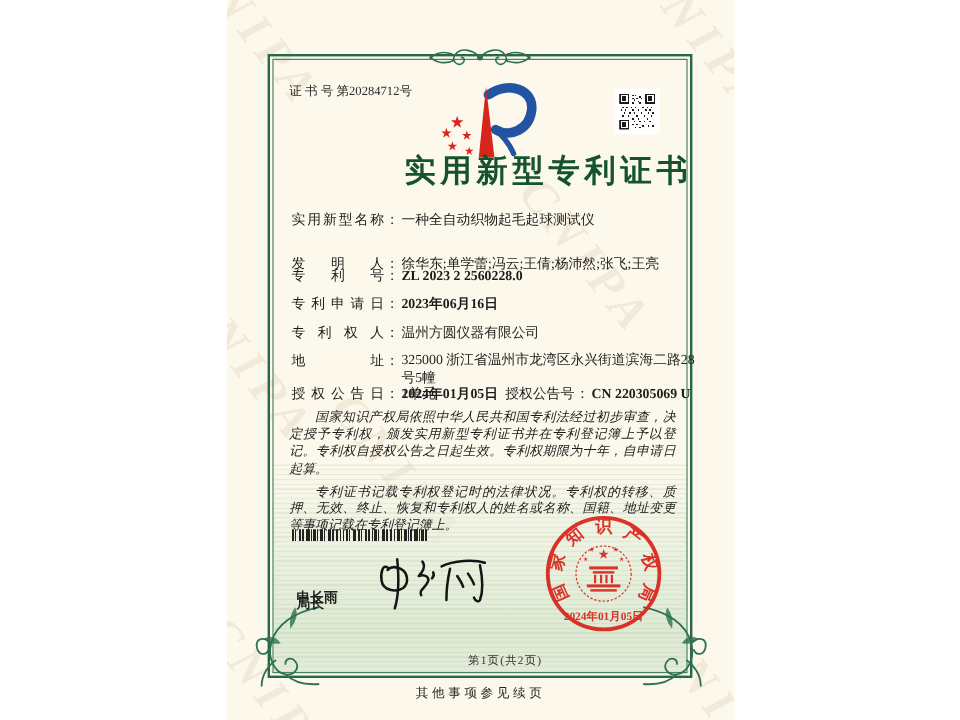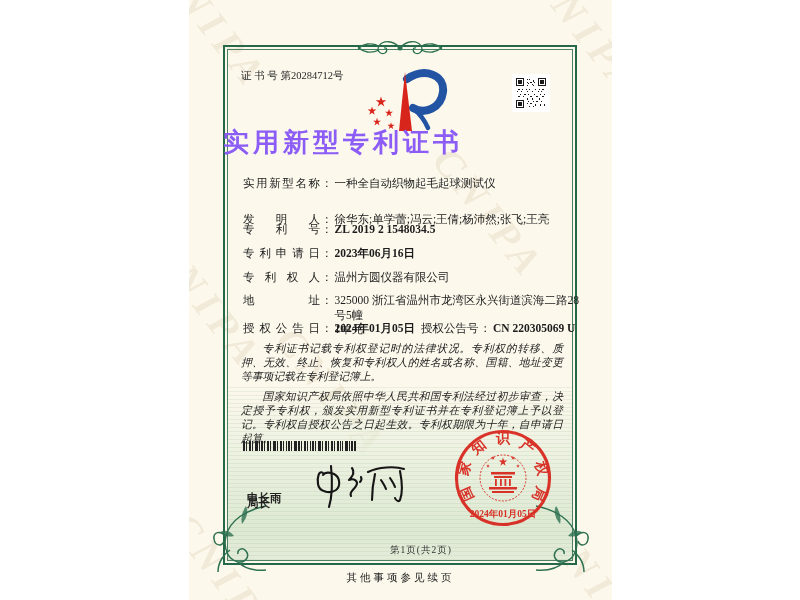--- a/index.html
+++ b/index.html
@@ -10,21 +10,21 @@
   .page{position:absolute;left:189px;top:0;width:423px;height:600px;background:#fcf8ec;overflow:hidden;}
   .wm{position:absolute;font-family:"Liberation Serif","DejaVu Serif",serif;font-style:italic;font-weight:bold;
       font-size:40px;letter-spacing:7px;color:#e9dfc9;opacity:.55;transform:rotate(52deg);white-space:nowrap;}
   
   .frame{position:absolute;left:223px;top:45px;width:354px;height:520px;border:2px solid #26684a;box-sizing:border-box;}
   .frame-inner{position:absolute;inset:2px;border:1px solid #4c8166;
      background:linear-gradient(180deg,rgba(253,249,236,0) 0%,rgba(253,249,236,0) 66%,rgba(233,240,222,.85) 80%,#dde9d3 94%,#e4ecd9 100%);}
   .frame-inner::after{content:"";position:absolute;left:0;right:0;top:66%;bottom:0;
      background:repeating-linear-gradient(180deg,rgba(140,170,125,.14) 0 1px,rgba(0,0,0,0) 1px 4px);}
   .cert-no{left:241px;top:69px;font-size:10.5px;color:#2a2a2a;}
-  .title{left:223px;top:125px;width:354px;text-align:left;font-size:26px;font-weight:bold;letter-spacing:4px;color:#8b5cf6;}
+  .title{left:223px;top:125px;width:354px;text-align:right;font-size:26px;font-weight:bold;letter-spacing:4px;color:#14532d;}
   .qrbox{left:512px;top:74px;width:38px;height:38px;background:#fff;}
   .row{left:243px;font-size:11.5px;white-space:nowrap;}
   .flabel{display:inline-block;width:77px;text-align:justify;text-align-last:justify;text-justify:inter-character;vertical-align:top;}
   .colon{margin:0 2px 0 1px;}
   .strong{font-weight:bold;}
   .addrval{display:inline-block;white-space:normal;width:250px;vertical-align:top;line-height:14.5px;}
   .pair2{margin-left:6px;}
   .legal{left:241px;top:341px;width:322px;font-size:10.8px;line-height:14.2px;text-align:justify;
          font-style:italic;color:#1b1b1b;}
   .legal p{margin:0 0 5px 0;text-indent:2em;}
@@ -131,38 +131,38 @@
 
 <div class="abs title">实用新型专利证书</div>
 
 <div class="abs row" style="top:176px">
   <span class="flabel">实用新型名称</span><span class="colon">：</span><span>一种全自动织物起毛起球测试仪</span>
 </div>
 <div class="abs row" style="top:212px">
   <span class="flabel">发明人</span><span class="colon">：</span><span>徐华东;单学蕾;冯云;王倩;杨沛然;张飞;王亮</span>
 </div>
 <div class="abs row" style="top:222px">
-  <span class="flabel">专利号</span><span class="colon">：</span><span class="strong">ZL 2019 2 1548034.5</span>
+  <span class="flabel">专利号</span><span class="colon">：</span><span class="strong">ZL 2023 2 2560228.0</span>
 </div>
 <div class="abs row" style="top:246px">
   <span class="flabel">专利申请日</span><span class="colon">：</span><span class="strong">2023年06月16日</span>
 </div>
 <div class="abs row" style="top:270px">
   <span class="flabel">专利权人</span><span class="colon">：</span><span>温州方圆仪器有限公司</span>
 </div>
 <div class="abs row" style="top:293px">
   <span class="flabel">地址</span><span class="colon">：</span><span class="addrval"><span>325000 浙江省温州市龙湾区永兴街道滨海二路28号5幢</span><br><span>1单元</span></span>
 </div>
 <div class="abs row" style="top:321px">
   <span class="flabel">授权公告日</span><span class="colon">：</span><span class="strong">2024年01月05日</span><span class="pair2">授权公告号</span><span class="colon">：</span><span class="strong">CN 220305069 U</span>
 </div>
 
 <div class="abs legal">
+  <p>国家知识产权局依照中华人民共和国专利法经过初步审查，决定授予专利权，颁发实用新型专利证书并在专利登记簿上予以登记。专利权自授权公告之日起生效。专利权期限为十年，自申请日起算。</p>
   <p>专利证书记载专利权登记时的法律状况。专利权的转移、质押、无效、终止、恢复和专利权人的姓名或名称、国籍、地址变更等事项记载在专利登记簿上。</p>
-  <p>国家知识产权局依照中华人民共和国专利法经过初步审查，决定授予专利权，颁发实用新型专利证书并在专利登记簿上予以登记。专利权自授权公告之日起生效。专利权期限为十年，自申请日起算。</p>
 </div>
 
 <svg class="abs" style="left:243px;top:441px" width="114" height="10" viewBox="0 0 114 10" shape-rendering="crispEdges">
   <g fill="#222">
     <rect x="0" y="0" width="2" height="10"></rect>
       <rect x="3" y="0" width="1" height="10"></rect>
       <rect x="6" y="0" width="2" height="10"></rect>
     <rect x="9" y="0" width="1" height="10"></rect>
       <rect x="12" y="0" width="3" height="10"></rect>
       <rect x="16" y="0" width="1" height="10"></rect>

